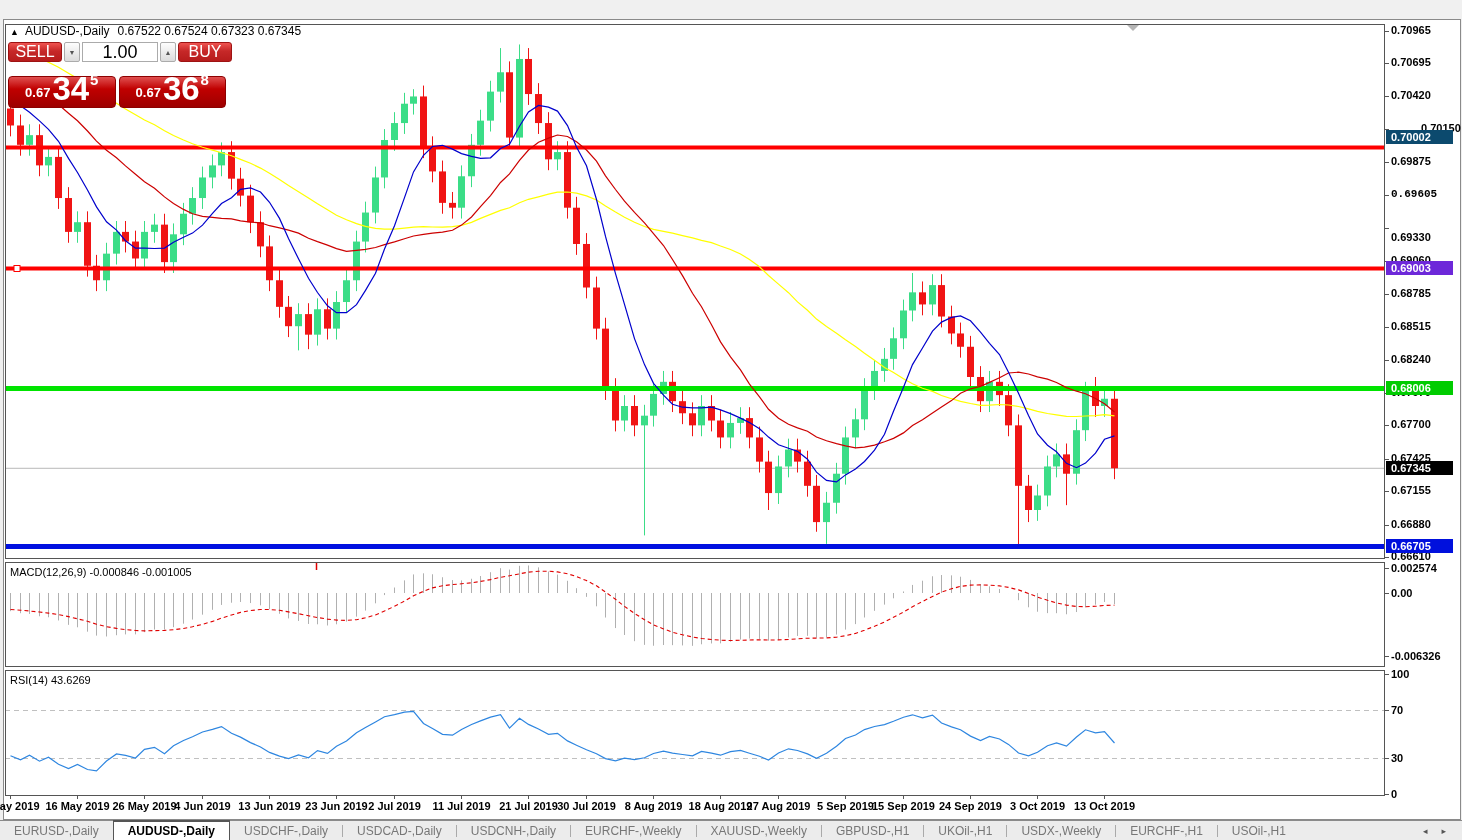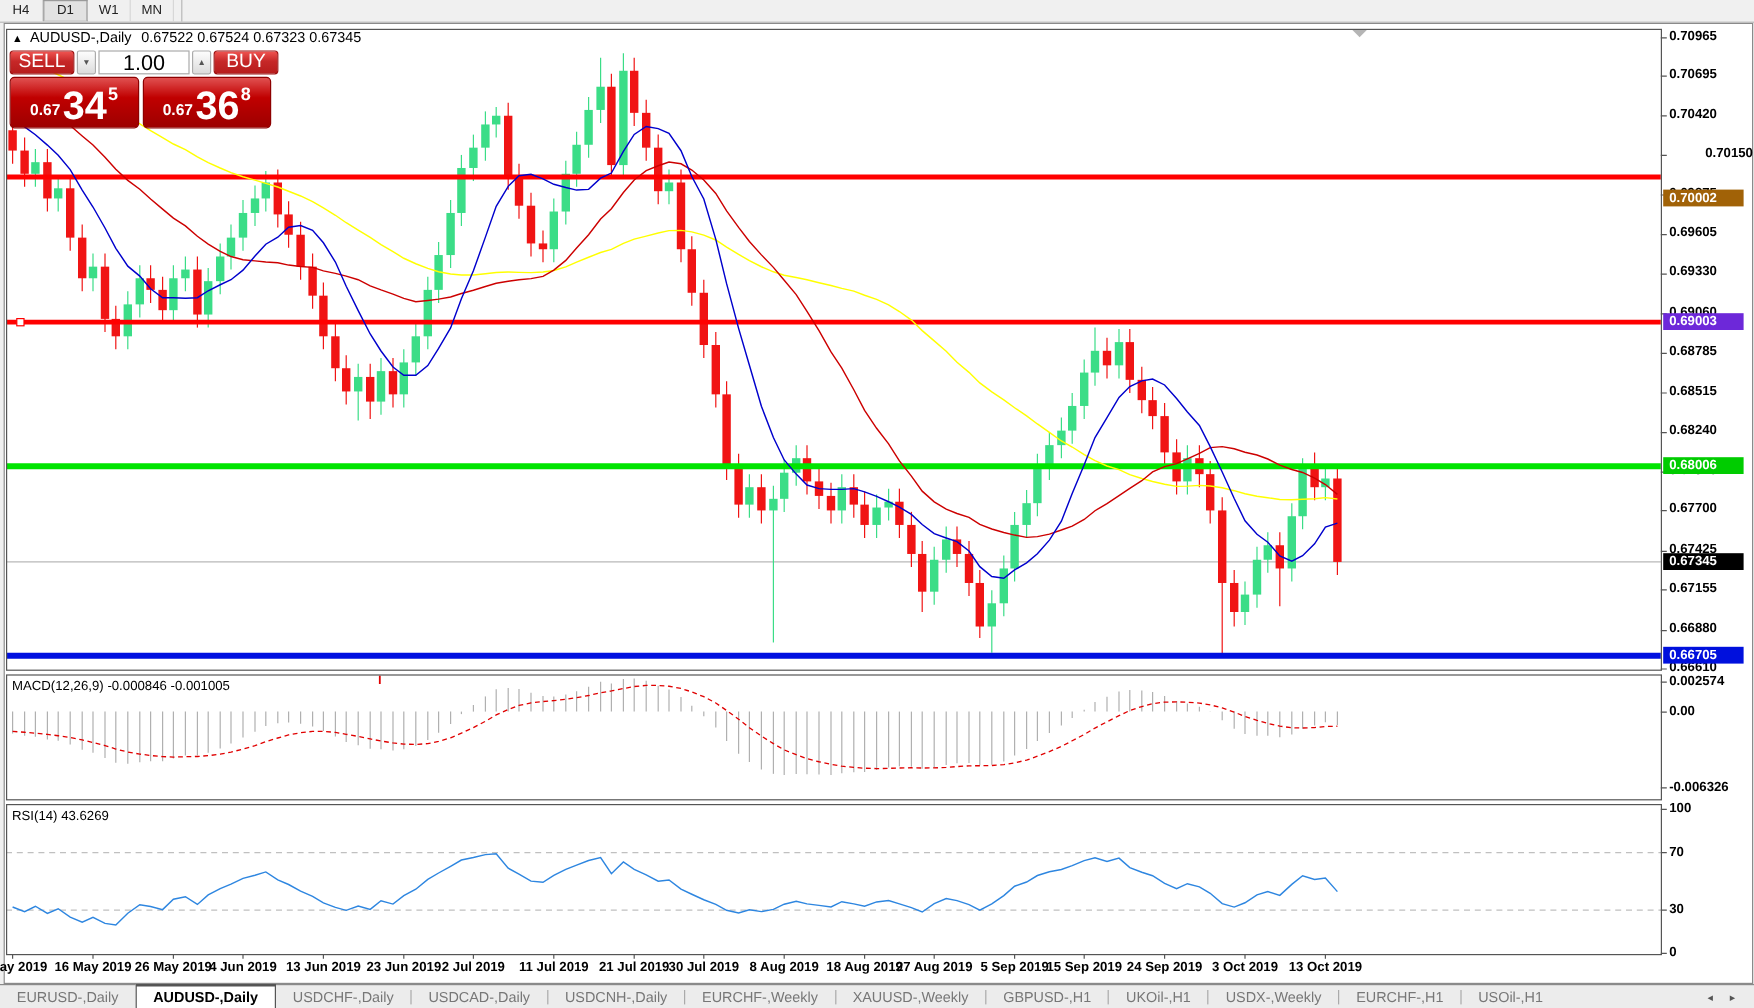--- a/index.html
+++ b/index.html
@@ -15,21 +15,21 @@
   
   #chart-title{position:absolute;left:10px;top:24px;font-size:12px;color:#000;white-space:nowrap;}
   #chart-title .tgl{font-size:9px;margin-right:6px;color:#000;}
   #chart-title .ohlc{margin-left:8px;}
   
   #trade-panel{position:absolute;left:8px;top:42px;width:218px;}
   #tp-row1{display:flex;height:20px;gap:2px;}
   .tp-btn{flex:0 0 52px;background:linear-gradient(#ef5350,#c62828 45%,#b71c1c);color:#fff;font-size:16px;display:flex;align-items:center;justify-content:center;border-radius:3px;border:1px solid #9e1313;}
   .spin{flex:0 0 14px;background:linear-gradient(#fdfdfd,#dcdcdc);border:1px solid #ababab;display:flex;align-items:center;justify-content:center;font-size:7px;color:#555;border-radius:2px;}
   #tp-vol{flex:1 1 auto;border:1px solid #ababab;text-align:center;font-size:18px;color:#000;background:#fff;width:70px;}
-  #tp-row2{display:flex;margin-top:2px;gap:3px;height:43px;}
+  #tp-row2{display:flex;margin-top:14px;gap:3px;height:32px;}
   .tp-price{flex:1 1 50%;background:linear-gradient(#e05050,#c00000 40%,#9d0000);border-radius:4px;color:#fff;display:flex;align-items:flex-end;justify-content:center;padding-bottom:3px;position:relative;border:1px solid #8d0000;}
   .tp-price .pfx{font-size:13px;font-weight:bold;margin:0 2px 4px 0;}
   .tp-price .big{font-size:33px;font-weight:bold;line-height:30px;}
   .tp-price .sup{font-size:15px;font-weight:bold;margin:0 0 16px 1px;}
   
   .ax-label{position:absolute;left:1391px;font-size:11px;font-weight:bold;color:#000;white-space:nowrap;}
   .badge{position:absolute;left:1386px;width:62px;height:14px;font-size:11px;font-weight:bold;color:#fff;line-height:14px;padding-left:5px;}
   
   .pane-label{position:absolute;left:10px;font-size:11px;color:#000;white-space:nowrap;}
   
@@ -39,27 +39,20 @@
   .tab{display:flex;align-items:center;padding:0 14px;color:#777;cursor:default;white-space:nowrap;}
   .tab.active{background:#ffffff;color:#000;font-weight:bold;border:1px solid #555;border-top-width:2px;margin-top:-1px;}
   .tab-sep{width:1px;height:12px;background:#aaa;align-self:center;}
   #tab-nav{margin-left:auto;display:flex;align-items:center;gap:14px;padding:0 16px;color:#555;font-size:9px;}
 </style>
 </head>
 <body>
 
 <div id="app">
 
-  <div id="tf-toolbar">
-      <div class="tf-btn">H4</div>
-      <div class="tf-btn active">D1</div>
-      <div class="tf-btn">W1</div>
-      <div class="tf-btn">MN</div>
-      <div class="tf-sep"></div>
-    </div>
 
   <div id="chart-bg"></div>
 
   <svg id="chart-canvas" xmlns="http://www.w3.org/2000/svg">
       <line x1="5" y1="468.2817412333734" x2="1384" y2="468.2817412333734" stroke="#b8b8b8" stroke-width="1"></line>
       <line x1="10.5" y1="97.66505441354192" x2="10.5" y2="136.35912938331327" stroke="#f01414" stroke-width="1"></line>
       <rect x="7" y="108.54776299878995" width="7" height="16.9286577992753" fill="#f01414"></rect>
       <line x1="20.5" y1="114.59371221281722" x2="20.5" y2="155.7061668681976" stroke="#f01414" stroke-width="1"></line>
       <rect x="17" y="125.47642079806525" width="7" height="19.34703748488434" fill="#f01414"></rect>
       <line x1="29.5" y1="124.26723095526006" x2="29.5" y2="155.7061668681976" stroke="#3bdd87" stroke-width="1"></line>
@@ -506,40 +499,40 @@
   <div class="pane-label" style="top:674px;">
     <span>RSI(14)</span> <span>43.6269</span>
   </div>
 
   <div id="dyn">
       <div class="ax-label" style="top:23.555018137847313px;">0.70965</div>
       <div class="ax-label" style="top:56.2031438935914px;">0.70695</div>
       <div class="ax-label" style="top:89.45586457073674px;">0.70420</div>
       <div class="ax-label" style="top:122.10399032648081px;padding-left:30px;">0.70150</div>
       <div class="ax-label" style="top:155.35671100362748px;">0.69875</div>
-      <div class="ax-label" style="top:188.00483675937159px;">0.69605</div>
-      <div class="ax-label" style="top:220px;">0.69330</div>
+      <div class="ax-label" style="top:188.00483675937159px;font-family:Liberation Mono, monospace;">0.69605</div>
+      <div class="ax-label" style="top:231px;">0.69330</div>
       <div class="ax-label" style="top:253.905683192261px;">0.69060</div>
       <div class="ax-label" style="top:287.15840386940766px;">0.68785</div>
       <div class="ax-label" style="top:319.8065296251504px;">0.68515</div>
       <div class="ax-label" style="top:353.0592503022971px;">0.68240</div>
       <div class="ax-label" style="top:385.7073760580412px;">0.67970</div>
       <div class="ax-label" style="top:418.3555018137839px;">0.67700</div>
       <div class="ax-label" style="top:451.6082224909306px;">0.67425</div>
       <div class="ax-label" style="top:484.25634824667463px;">0.67155</div>
       <div class="ax-label" style="top:517.5090689238214px;">0.66880</div>
       <div class="ax-label" style="top:550.1571946795641px;">0.66610</div>
       <div class="ax-label" style="top:561.5148514851485px;">0.002574</div>
       <div class="ax-label" style="top:587px;">0.00</div>
       <div class="ax-label" style="top:649.6336633663366px;">-0.006326</div>
       <div class="ax-label" style="top:668px;">100</div>
       <div class="ax-label" style="top:704px;">70</div>
       <div class="ax-label" style="top:752px;">30</div>
       <div class="ax-label" style="top:788px;">0</div>
-      <div class="badge" style="top:158px;background:#a16207;">0.70002</div>
+      <div class="badge" style="top:130px;background:#0c4a6e;">0.70002</div>
       <div class="badge" style="top:260.7980652962508px;background:#6d28d9;">0.69003</div>
       <div class="badge" style="top:381.35429262394166px;background:#00cc00;">0.68006</div>
       <div class="badge" style="top:538.6698911729134px;background:#0010dd;">0.66705</div>
       <div class="badge" style="top:461.2817412333734px;background:#000000;">0.67345</div>
       <div class="date-label" style="left:10.5px;">7 May 2019</div>
       <div class="date-label" style="left:77.5px;">16 May 2019</div>
       <div class="date-label" style="left:144.5px;">26 May 2019</div>
       <div class="date-label" style="left:202.5px;">4 Jun 2019</div>
       <div class="date-label" style="left:269.5px;">13 Jun 2019</div>
       <div class="date-label" style="left:336.5px;">23 Jun 2019</div>

